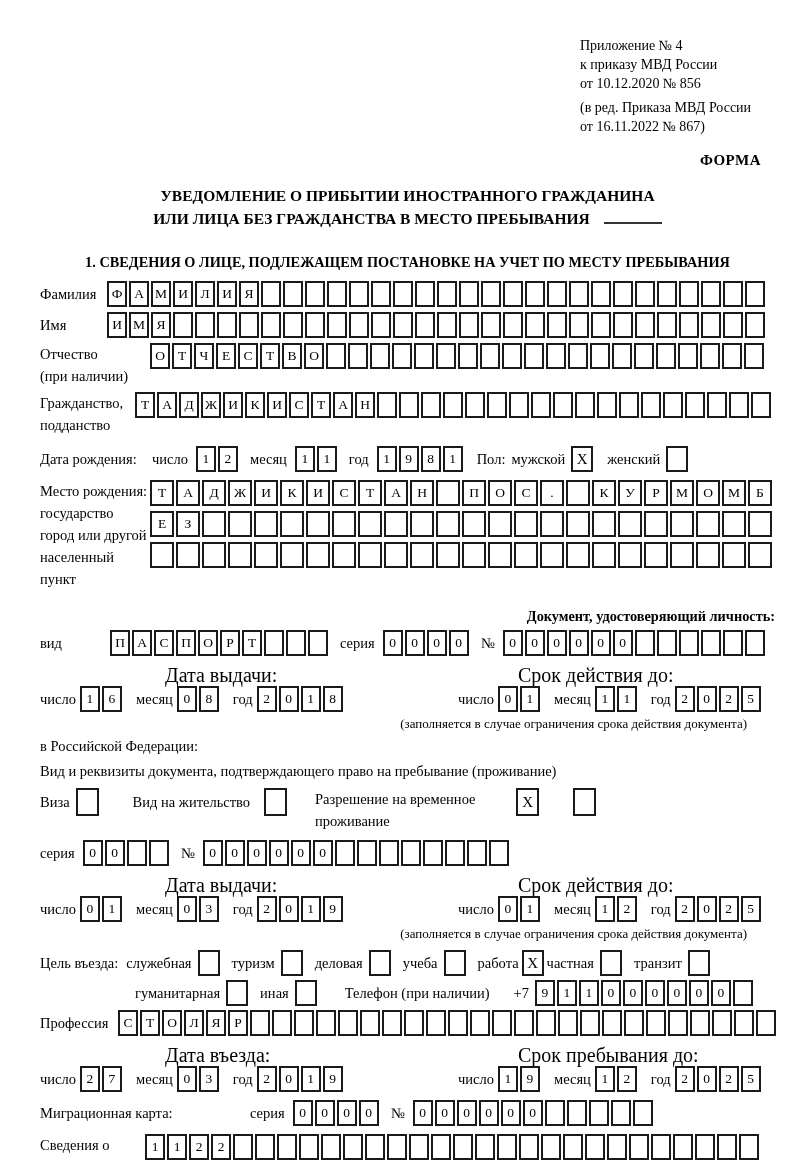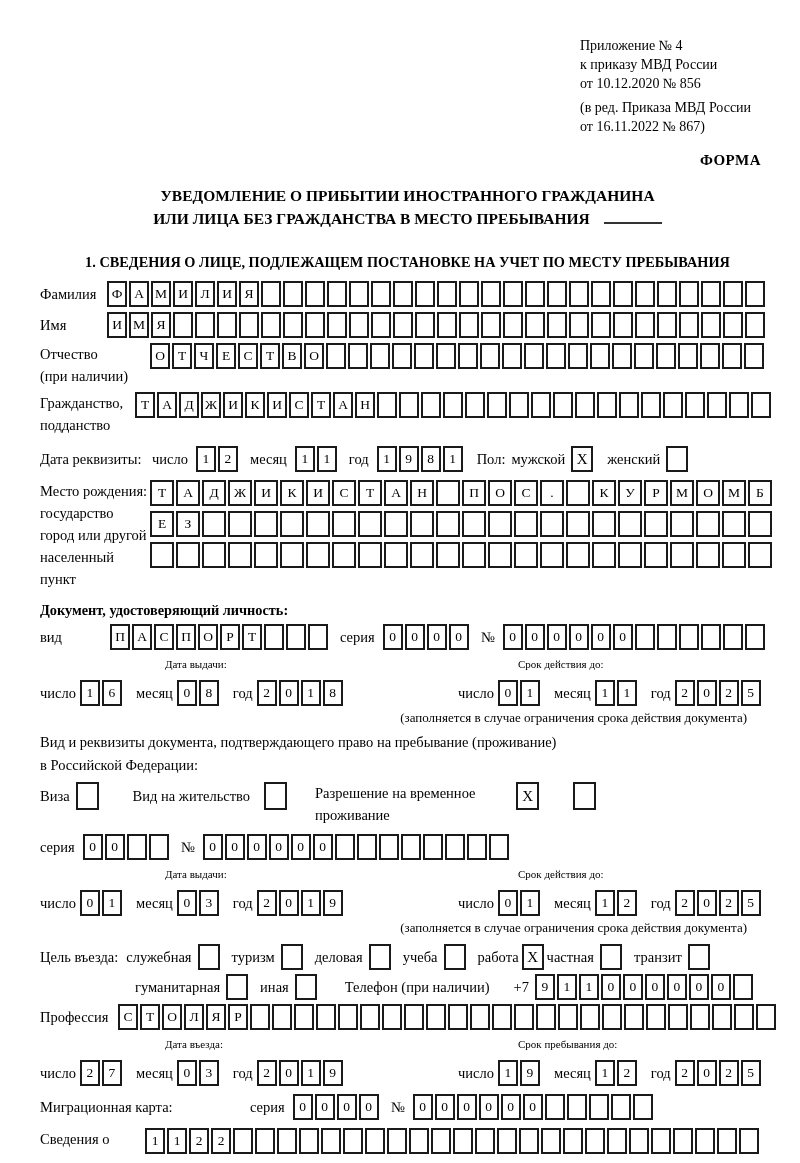--- a/index.html
+++ b/index.html
@@ -22,26 +22,26 @@
   .cells{display:flex;gap:2px;flex:none;}
   .cell{box-sizing:border-box;flex:none;width:20px;height:26px;border:2px solid #1a1a1a;
         display:flex;align-items:center;justify-content:center;font-size:13.5px;font-family:"Liberation Serif",serif;}
   .wide .cell{width:24px;}
   .mt10{margin-top:10px;} .mt8{margin-top:8px;} .mt4{margin-top:4px;}
 
   .checkbox{box-sizing:border-box;flex:none;width:23px;height:28px;border:2px solid #1a1a1a;
         display:flex;align-items:center;justify-content:center;font-size:15px;margin-left:6px;}
   .cb-small{width:22px;height:26px;}
 
-  .center-b{font-weight:bold;font-size:14.3px;text-align:left;margin-top:12px;}
+  .center-b{font-weight:bold;font-size:14.3px;text-align:right;margin-top:18px;}
 
   .dates{display:flex;margin-top:8px;}
   .d-left{width:418px;flex:none;}
   .d-right{flex:1;}
-  .d-head{font-size:11px;height:20px;}
+  .d-head{font-size:20px;height:20px;}
   .d-head-l{margin-left:125px;} .d-head-r{margin-left:60px;}
   .d-line{display:flex;align-items:flex-start;margin-top:2px;}
   .d-line .lbl{margin-right:4px;}
   .d-line .grp{margin-left:14px;}
   .note-r{font-size:13px;text-align:right;margin:4px 28px 0 0;}
 
   .optrow{display:flex;align-items:flex-start;margin-top:8px;}
   .opt{display:flex;align-items:flex-start;margin-right:28px;}
   .opt-label-c{font-size:14.5px;line-height:22px;flex:none;}
   .w195{width:195px;} .w180{width:180px;}
@@ -213,21 +213,21 @@
         <span class="cell"></span>
         <span class="cell"></span>
         <span class="cell"></span>
         <span class="cell"></span>
         <span class="cell"></span>
         <span class="cell"></span>
       </span>
   </div>
 
   <div class="frow mt10">
-    <span class="lbl lw112">Дата реквизиты:</span>
+    <span class="lbl lw112">Дата рождения:</span>
     <span class="lbl lbl-mr">число</span>
     <span class="cells">
         <span class="cell">1</span>
         <span class="cell">2</span>
       </span>
     <span class="lbl lbl-ml lbl-mr">месяц</span>
     <span class="cells">
         <span class="cell">1</span>
         <span class="cell">1</span>
       </span>
@@ -414,22 +414,22 @@
             <span class="cell">2</span>
             <span class="cell">0</span>
             <span class="cell">2</span>
             <span class="cell">5</span>
           </span>
       </div>
     </div>
   </div>
   <div class="note-r">(заполняется в случае ограничения срока действия документа)</div>
 
+  <div style="font-size:14.5px;margin-top:6px">в Российской Федерации:</div>
   <div style="font-size:14.5px;margin-top:8px">Вид и реквизиты документа, подтверждающего право на пребывание (проживание)</div>
-  <div style="font-size:14.5px;margin-top:6px">в Российской Федерации:</div>
 
   <div class="optrow">
     <span class="opt">
       <span class="lbl" style="line-height:28px">Виза</span>
       <span class="checkbox"></span>
     </span>
     <span class="opt">
       <span class="lbl" style="line-height:28px;margin-left:6px">Вид на жительство</span>
       <span class="checkbox" style="margin-left:14px"></span>
     </span>

